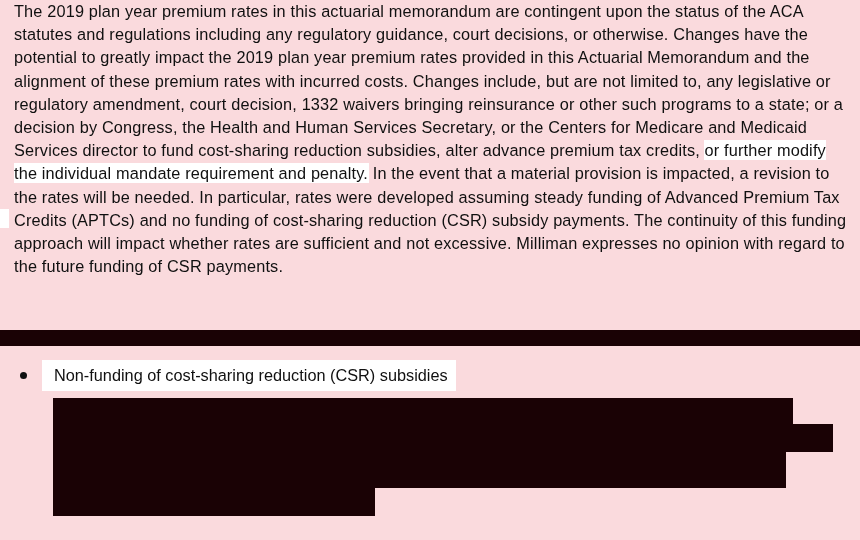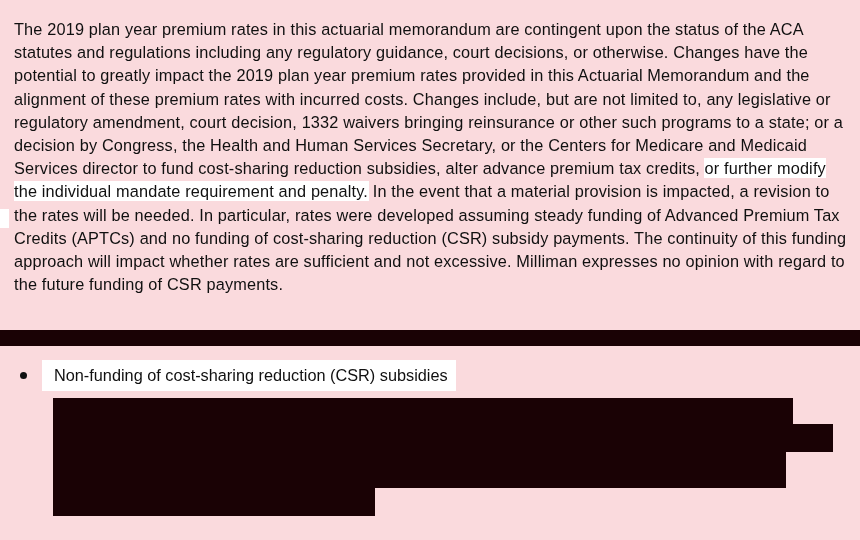--- a/index.html
+++ b/index.html
@@ -17,21 +17,21 @@
     position: relative;
     width: 860px;
     height: 540px;
     background: #fadadd;
   }
   .para-block {
     position: absolute;
     left: 0;
     top: 0;
     width: 860px;
-    padding: 18px 8px 0 14px;
+    padding: 0 8px 0 14px;
     box-sizing: border-box;
   }
   .para {
     font-size: 16.3px;
     line-height: 23.2px;
     color: #101010;
     text-align: left;
     margin: 0;
     letter-spacing: 0.01em;
   }

